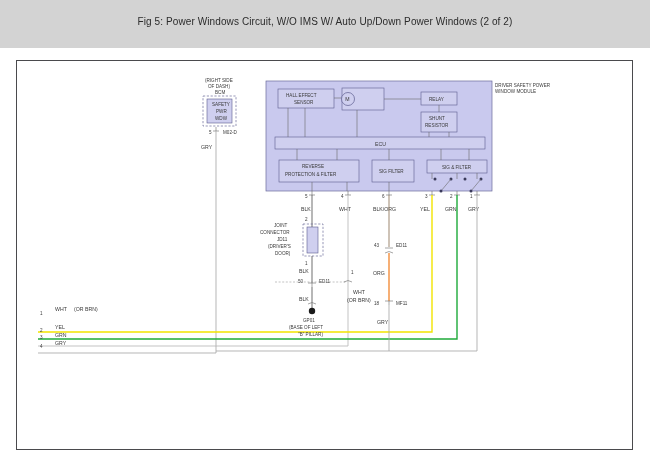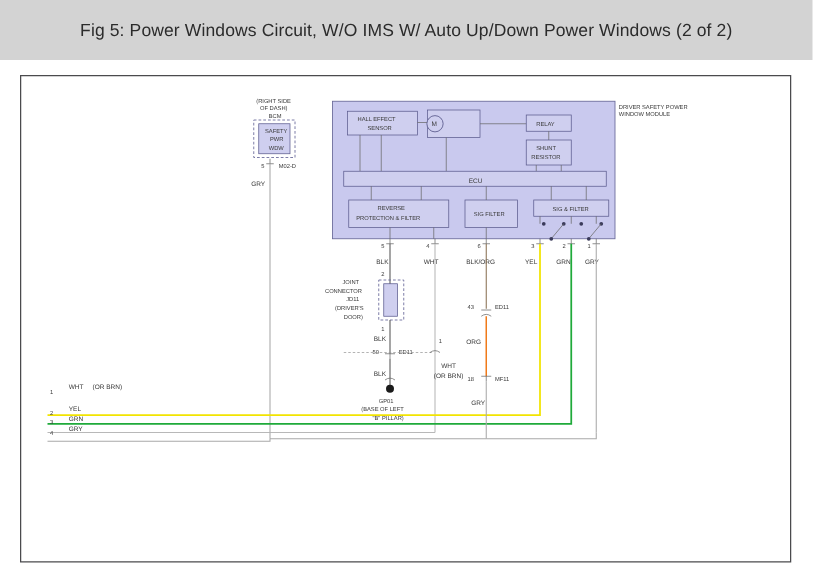--- a/index.html
+++ b/index.html
@@ -26,21 +26,21 @@
     left: 0; top: 0;
     width: 650px;
     height: 48px;
     background: #d3d3d3;
   }
   #fig-title {
     position: absolute;
     left: 0; top: 16px;
     width: 650px;
     text-align: center;
-    font-size: 14px;
+    font-size: 10px;
     color: #2b2b2b;
     letter-spacing: 0.1px;
     font-family: "Liberation Sans", sans-serif;
   }
   #canvas-wrap {
     position: absolute;
     left: 16px; top: 60px;
     width: 617px;
     height: 390px;
     background: #ffffff;

